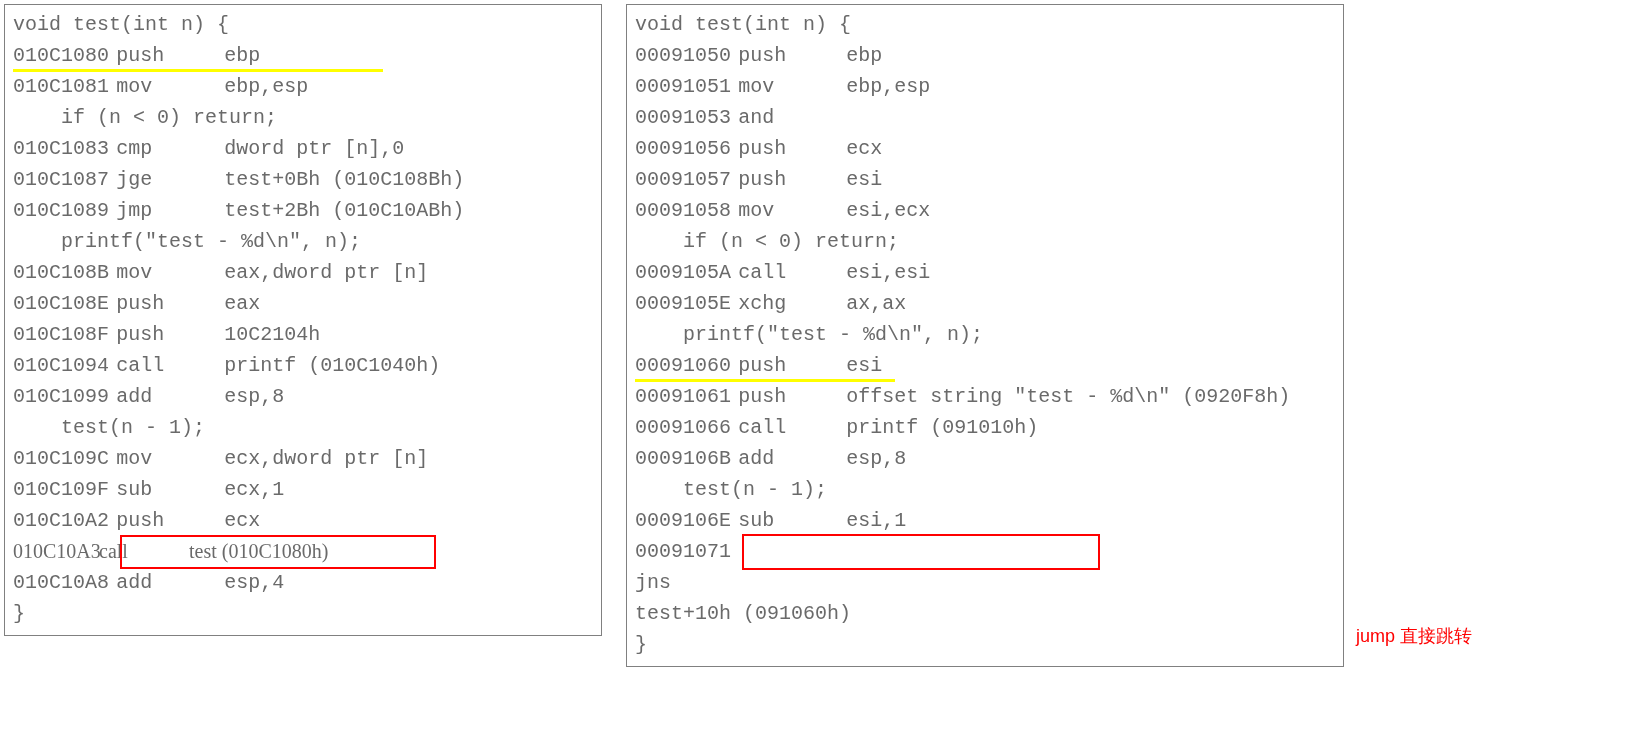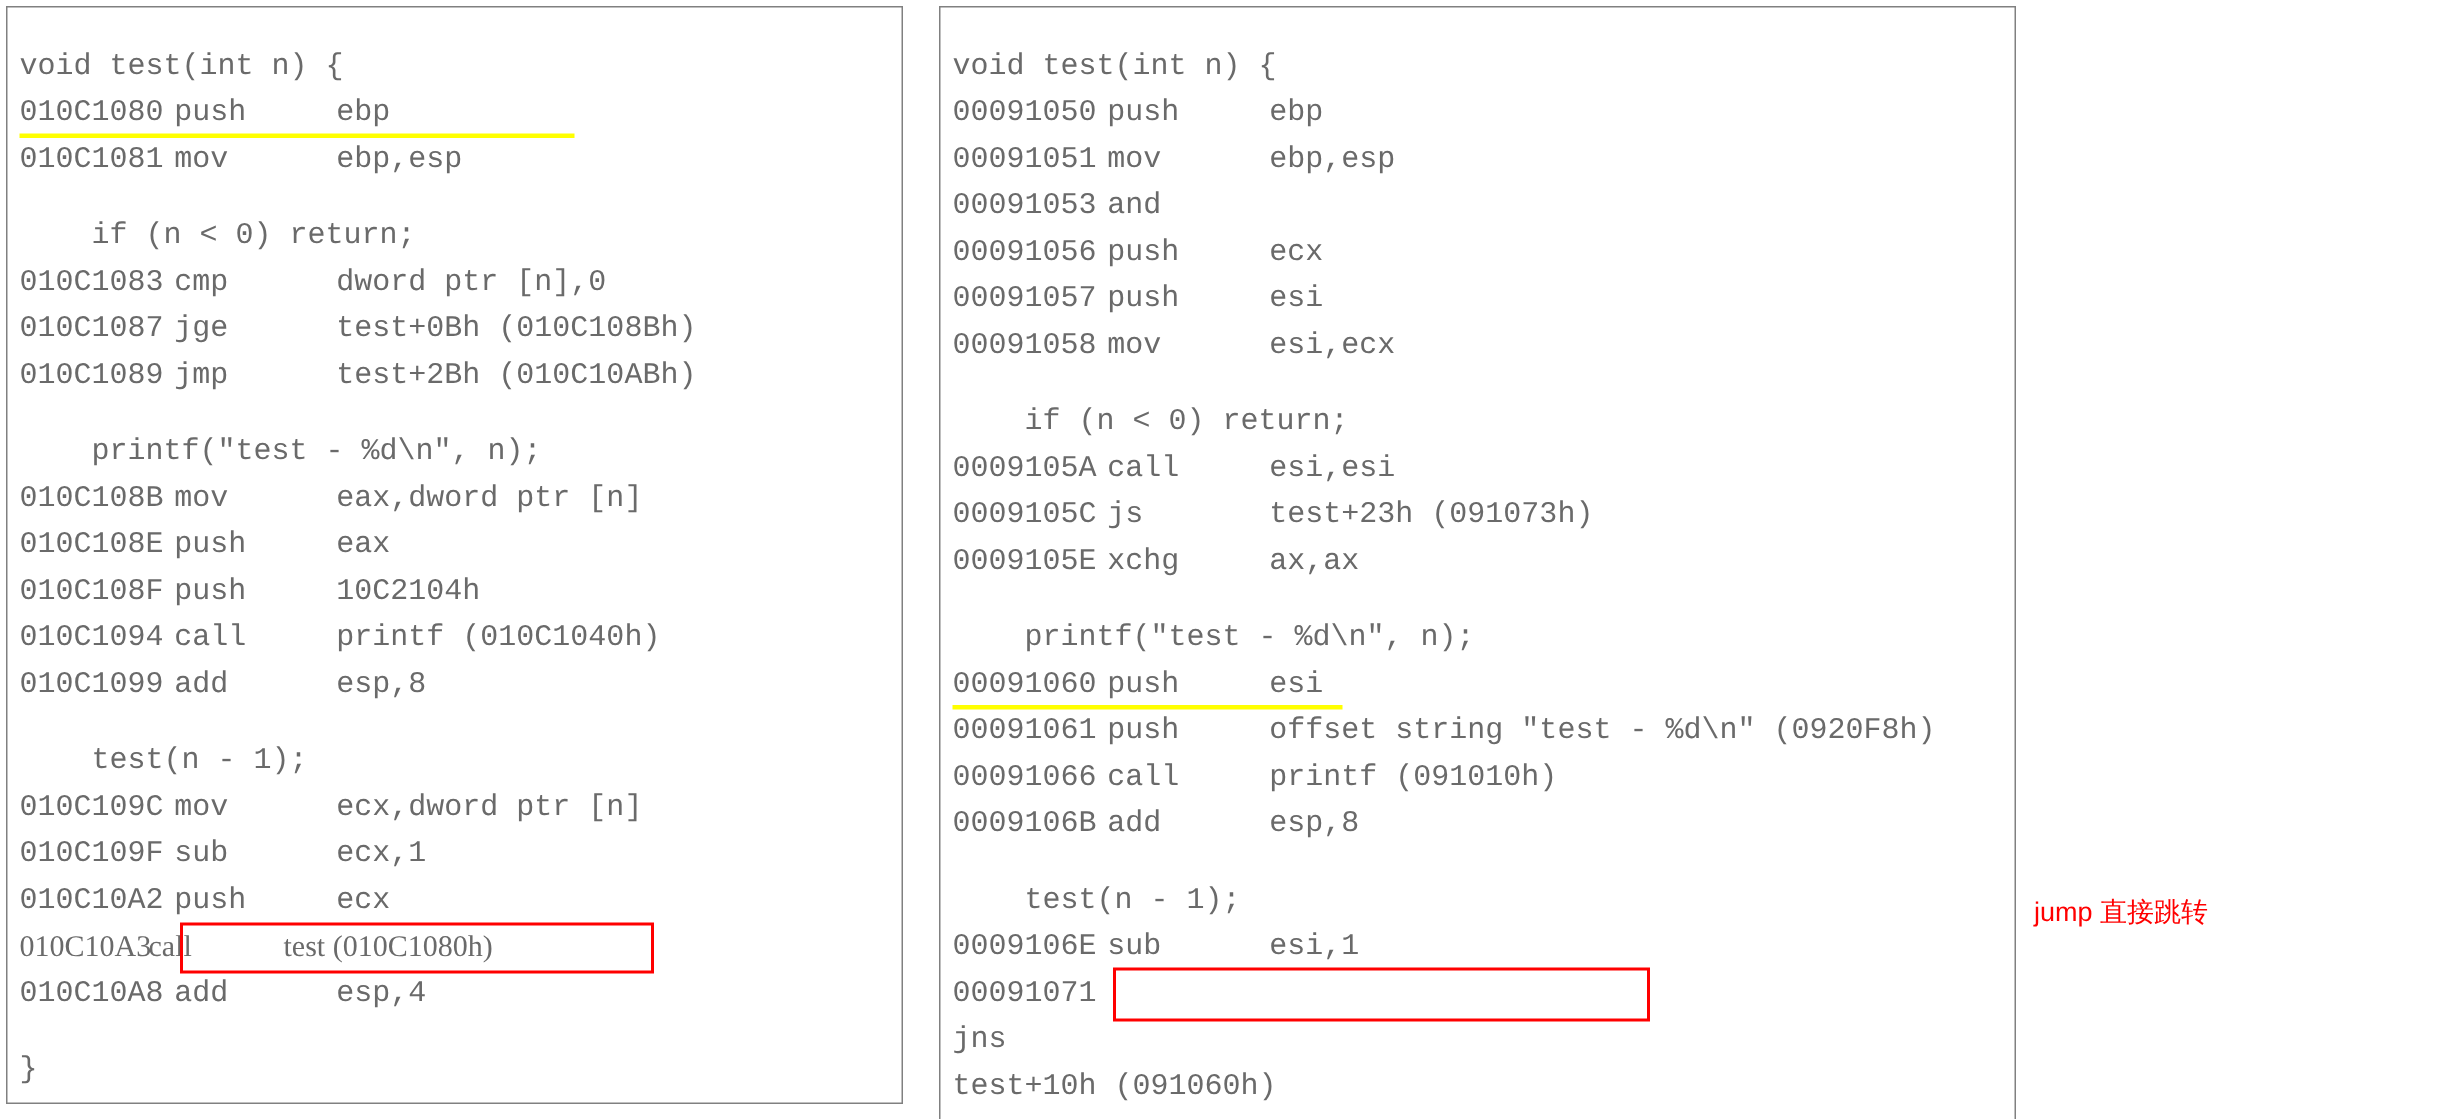--- a/index.html
+++ b/index.html
@@ -33,21 +33,20 @@
   }
   .mn {
     display: inline-block;
     width: 9ch;
   }
   .opr {
     display: inline-block;
   }
   .srcline {
     padding-left: 0;
-    margin-top: 20px;
   }
   .srcline.ind {
     padding-left: 4ch;
   }
   .ul-yellow::after {
     content: "";
     position: absolute;
     left: 0;
     bottom: -1px;
     height: 3px;
@@ -218,25 +217,20 @@
       <div class="line srcline ind">
           <span>if (n &lt; 0) return;</span>
         </div>
 
       <div class="line">
         <span class="addr">0009105A</span>
         <span class="mn">call</span>
         <span class="opr">esi,esi</span>
       </div>
       <div class="line">
-        <span class="addr">0009105C</span>
-        <span class="mn">js</span>
-        <span class="opr">test+23h (091073h)</span>
-      </div>
-      <div class="line">
         <span class="addr">0009105E</span>
         <span class="mn">xchg</span>
         <span class="opr">ax,ax</span>
       </div>
 
       <div class="line srcline ind">
           <span>printf("test - %d\n", n);</span>
         </div>
 
       <div class="line ul-yellow" style="--ulw:260px;">
@@ -275,17 +269,17 @@
         <span class="opr">test+10h (091060h)</span>
         <span class="redbox" style="left:107px; top:-2px; width:354px; height:32px;"></span>
       </div>
 
       <div class="line srcline">
           <span>}</span>
         </div>
     </div>
 
     <div class="right-extra">
-      <span class="annot" style="left:12px; top:592px;">jump 直接跳转</span>
+      <span class="annot" style="left:12px; top:620px;">jump 直接跳转</span>
     </div>
   </div>
 
 </div>
 
 </body></html>

